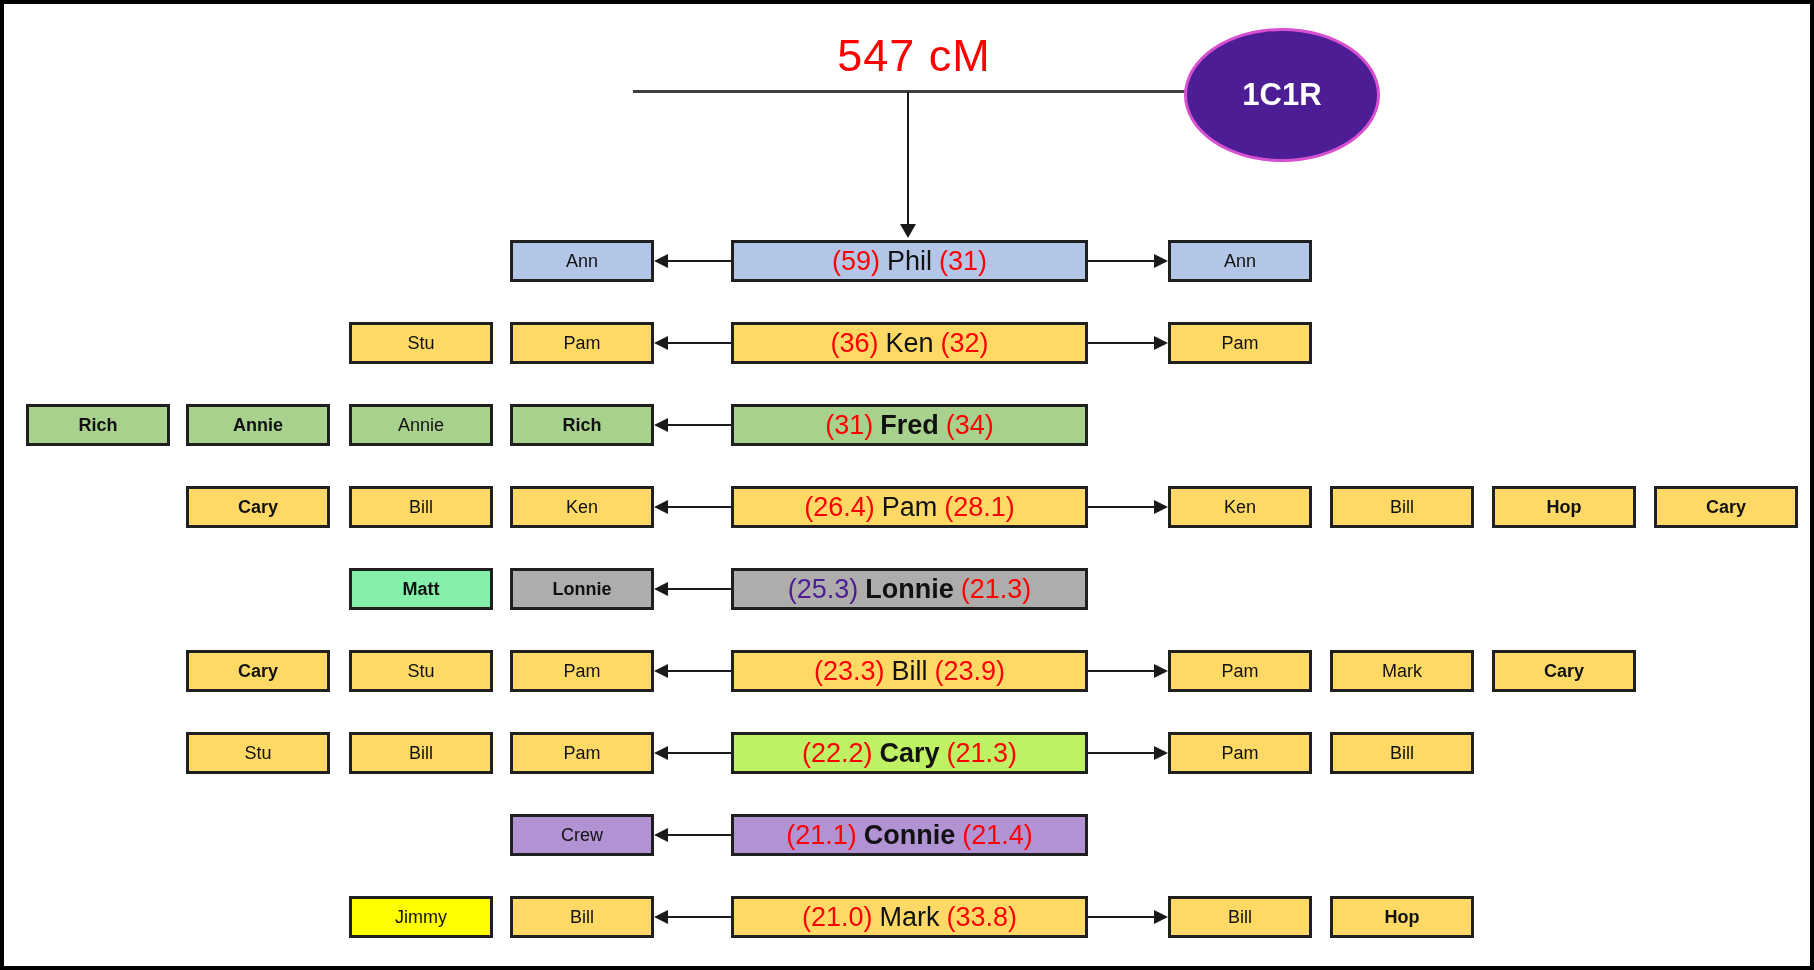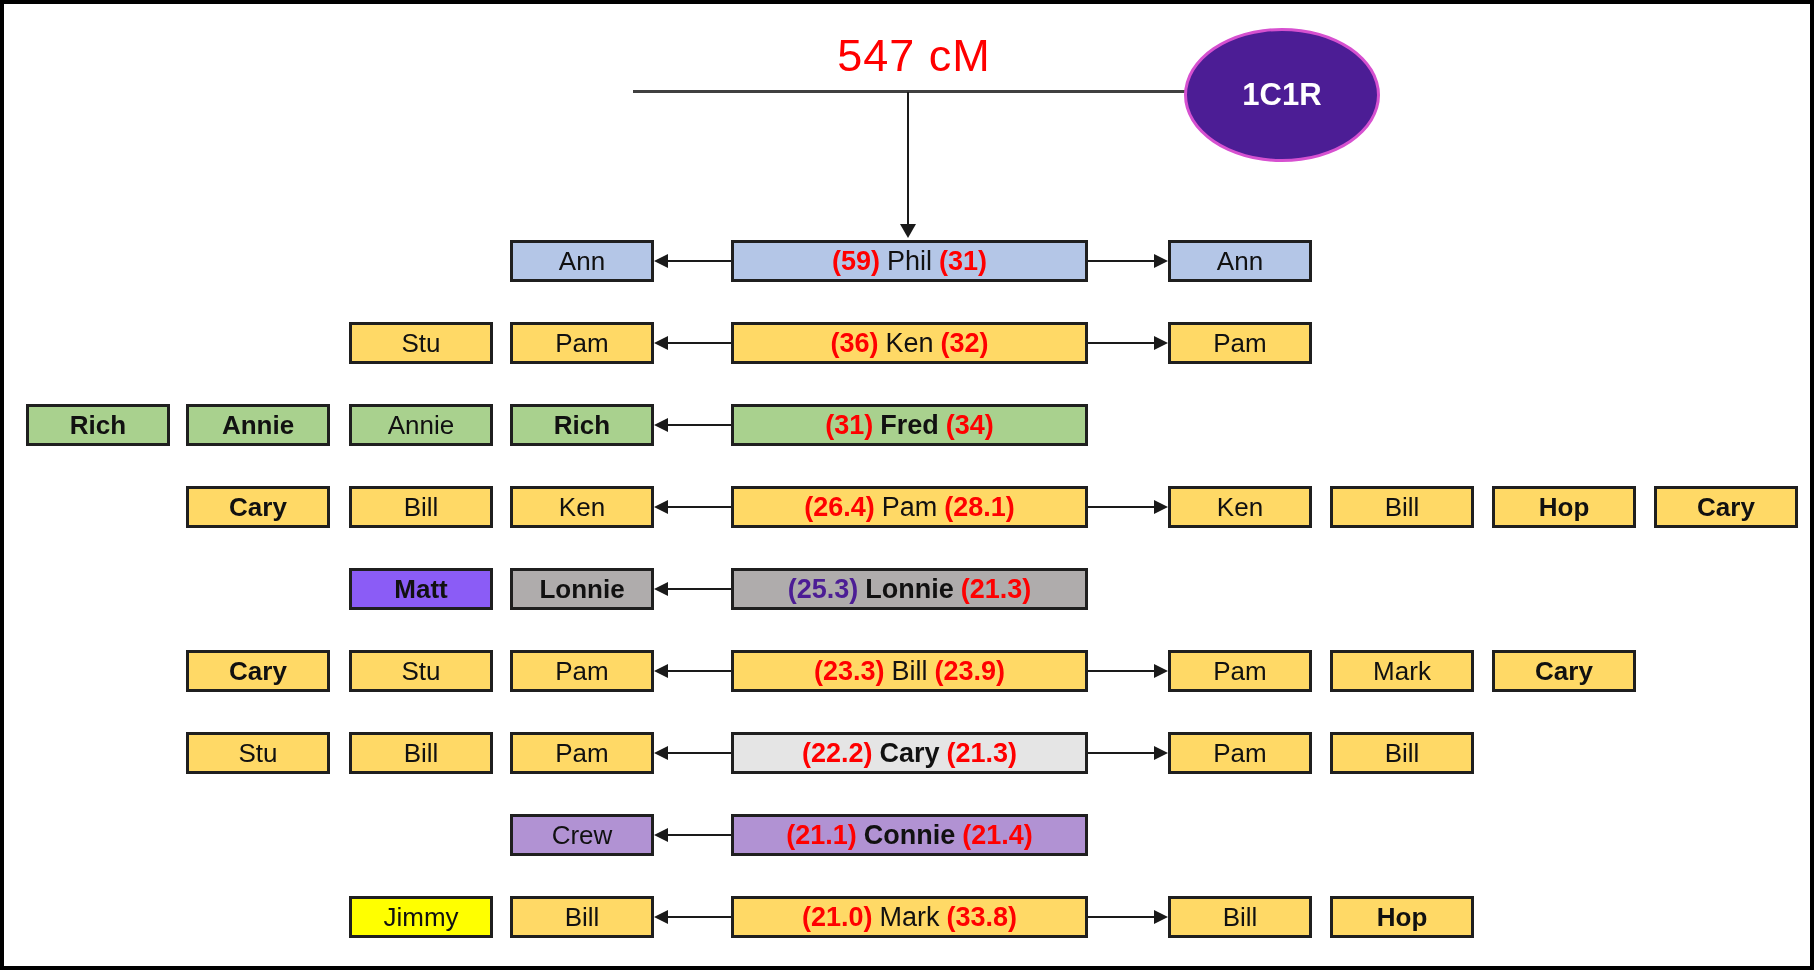--- a/index.html
+++ b/index.html
@@ -23,26 +23,26 @@
   #v-line{position:absolute;left:903px;top:88px;width:2px;height:134px;background:#1a1a1a;}
   #v-arrowhead{
     position:absolute;left:896px;top:220px;width:0;height:0;
     border-left:8px solid transparent;border-right:8px solid transparent;
     border-top:14px solid #1a1a1a;
   }
   
   .box{
     position:absolute;height:42px;box-sizing:border-box;border:3px solid #1f1f1f;
     display:flex;align-items:center;justify-content:center;
-    font-size:26px;color:#111;white-space:nowrap;
+    font-size:18px;color:#111;white-space:nowrap;
   }
   .side-box{width:144px;}
   .center-box{width:357px;font-size:27px;}
   .bold{font-weight:700;}
-  .val{margin:0 7px;font-weight:bold;}
+  .val{margin:0 7px;}
   
   .arrow-line{position:absolute;height:2px;background:#1a1a1a;}
   .head-left{
     position:absolute;width:0;height:0;
     border-top:7px solid transparent;border-bottom:7px solid transparent;
     border-right:14px solid #1a1a1a;
   }
   .head-right{
     position:absolute;width:0;height:0;
     border-top:7px solid transparent;border-bottom:7px solid transparent;
@@ -141,21 +141,21 @@
       </div>
       <div class="box center-box" style="left: 727px; top: 482px; background: rgb(255, 217, 102);">
         <span class="val" style="color: rgb(255, 0, 0);">(26.4)</span>
         <span class="">Pam</span>
         <span class="val" style="color: rgb(255, 0, 0);">(28.1)</span>
       </div>
       <div class="arrow-line" style="left: 662px; top: 502px; width: 65px;"></div>
       <div class="head-left" style="left: 650px; top: 496px;"></div>
       <div class="arrow-line" style="left: 1084px; top: 502px; width: 66px;"></div>
       <div class="head-right" style="left: 1150px; top: 496px;"></div>
-      <div class="box side-box" style="left: 345px; top: 564px; background: #8b5cf6;">
+      <div class="box side-box" style="left: 345px; top: 564px; background: #86efac;">
         <span class="bold">Matt</span>
       </div>
       <div class="box side-box" style="left: 506px; top: 564px; background: rgb(175, 172, 172);">
         <span class="bold">Lonnie</span>
       </div>
       <div class="box center-box" style="left: 727px; top: 564px; background: rgb(175, 172, 172);">
         <span class="val" style="color: #4c1d95; text-align: center;">(25.3)</span>
         <span class="bold">Lonnie</span>
         <span class="val" style="color: rgb(255, 0, 0);">(21.3)</span>
       </div>
@@ -196,21 +196,21 @@
       </div>
       <div class="box side-box" style="left: 506px; top: 728px; background: rgb(255, 217, 102);">
         <span class="">Pam</span>
       </div>
       <div class="box side-box" style="left: 1164px; top: 728px; background: rgb(255, 217, 102);">
         <span class="">Pam</span>
       </div>
       <div class="box side-box" style="left: 1326px; top: 728px; background: rgb(255, 217, 102);">
         <span class="">Bill</span>
       </div>
-      <div class="box center-box" style="left: 727px; top: 728px; background: #e5e5e5;">
+      <div class="box center-box" style="left: 727px; top: 728px; background: #bef264;">
         <span class="val" style="color: rgb(255, 0, 0);">(22.2)</span>
         <span class="bold">Cary</span>
         <span class="val" style="color: rgb(255, 0, 0);">(21.3)</span>
       </div>
       <div class="arrow-line" style="left: 662px; top: 748px; width: 65px;"></div>
       <div class="head-left" style="left: 650px; top: 742px;"></div>
       <div class="arrow-line" style="left: 1084px; top: 748px; width: 66px;"></div>
       <div class="head-right" style="left: 1150px; top: 742px;"></div>
       <div class="box side-box" style="left: 506px; top: 810px; background: rgb(177, 146, 211);">
         <span class="">Crew</span>

